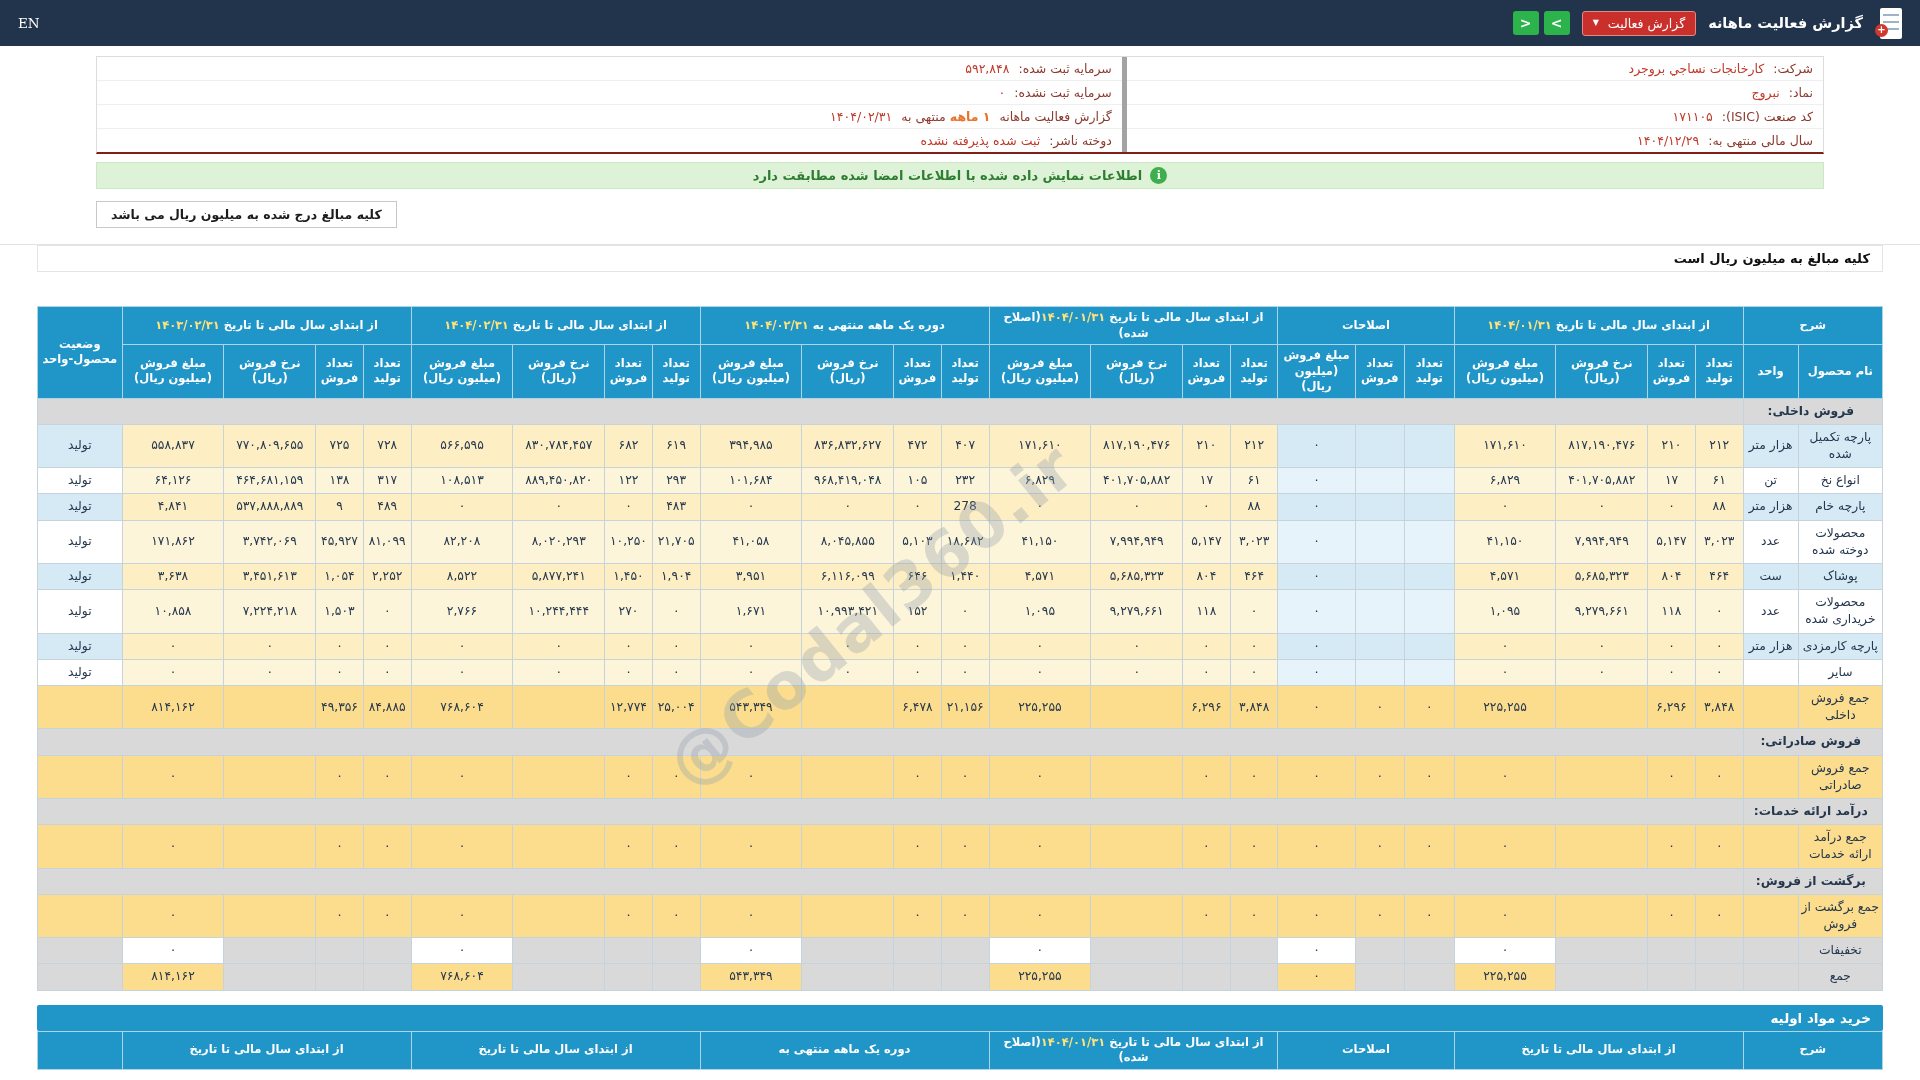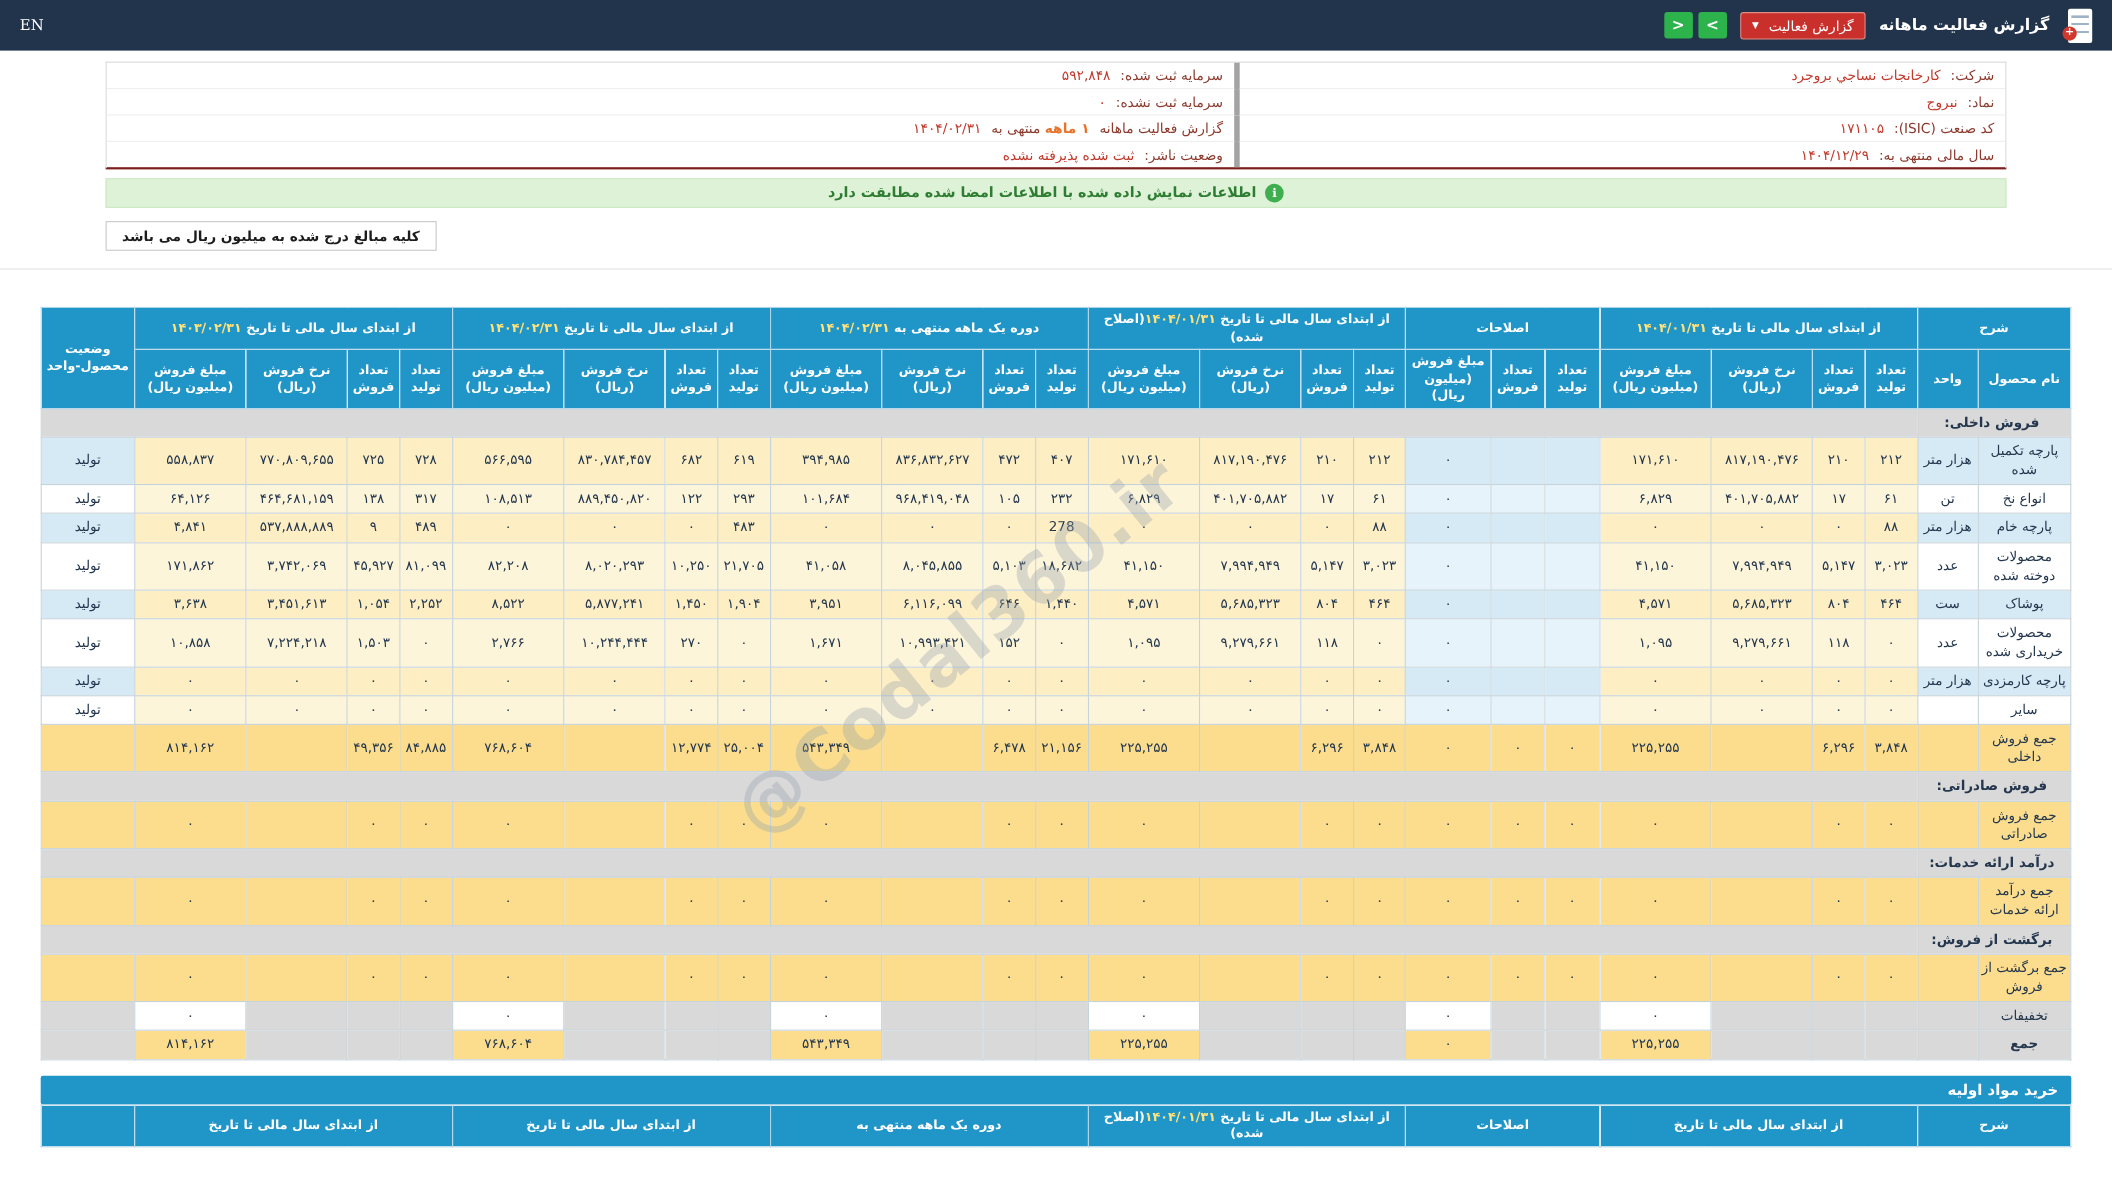--- a/index.html
+++ b/index.html
@@ -79,21 +79,21 @@
   .vc.tc { background: #fdeec3; }
   .vc.tc.p1 { background: #fdf5da; }
   .vc.tb { background: #d6eaf6; }
   .vc.tb.p1 { background: #e7f3fa; }
   .ty { background: #fbdd8d; }
   .tg { background: #d9d9d9; }
   .tw { background: #ffffff; }
   .secl { background: #d9d9d9; font-weight: bold; color: #000; text-align: left;
     padding-right: 6px !important; }
   .secf { background: #d9d9d9; }
-  .grandlbl { font-weight: bold; }
+  .grandlbl { font-weight: normal; }
 
   
   .wm { position: absolute; left: 640px; top: 430px; transform: rotate(-39deg);
     transform-origin: 0 50%; font-size: 64px; font-weight: bold; color: #97a2ad;
     opacity: 0.35; letter-spacing: 2px; direction: ltr; pointer-events: none; z-index: 9;
     white-space: nowrap; }
 
   .purchase-bar { margin-top: 14px; }
 </style>
 </head>
@@ -152,39 +152,40 @@
         <span class="lbl">منتهی به</span>
         <span class="val">۱۴۰۴/۰۲/۳۱</span>
       </td>
     </tr>
     <tr>
       <td>
         <span class="lbl">سال مالی منتهی به:</span>
         <span class="val">۱۴۰۴/۱۲/۲۹</span>
       </td>
       <td class="half2">
-        <span class="lbl">وضعیت ناشر:</span>
+        <span class="lbl">دوخته ناشر:</span>
         <span class="val">ثبت شده پذیرفته نشده</span>
       </td>
     </tr>
   </tbody>
     </table>
 </div>
 
 <div class="notice">
   <span class="ni">i</span>
   <span>اطلاعات نمایش داده شده با اطلاعات امضا شده مطابقت دارد</span>
 </div>
 
 <div class="amounts-wrap">
   <div class="amounts-box">کلیه مبالغ درج شده به میلیون ریال می باشد</div>
 </div>
 <div class="divider"></div>
 
 <div class="main">
+  <div class="subtitle">کلیه مبالغ به میلیون ریال است</div>
 
   <div class="tablewrap">
     <div class="wm">@Codal360.ir</div>
     <table class="data" id="sales-table">
         <colgroup>
           <col style="width:4.6%">
           <col style="width:3%">
           <col style="width:2.6%">
           <col style="width:2.6%">
           <col style="width:5%">

